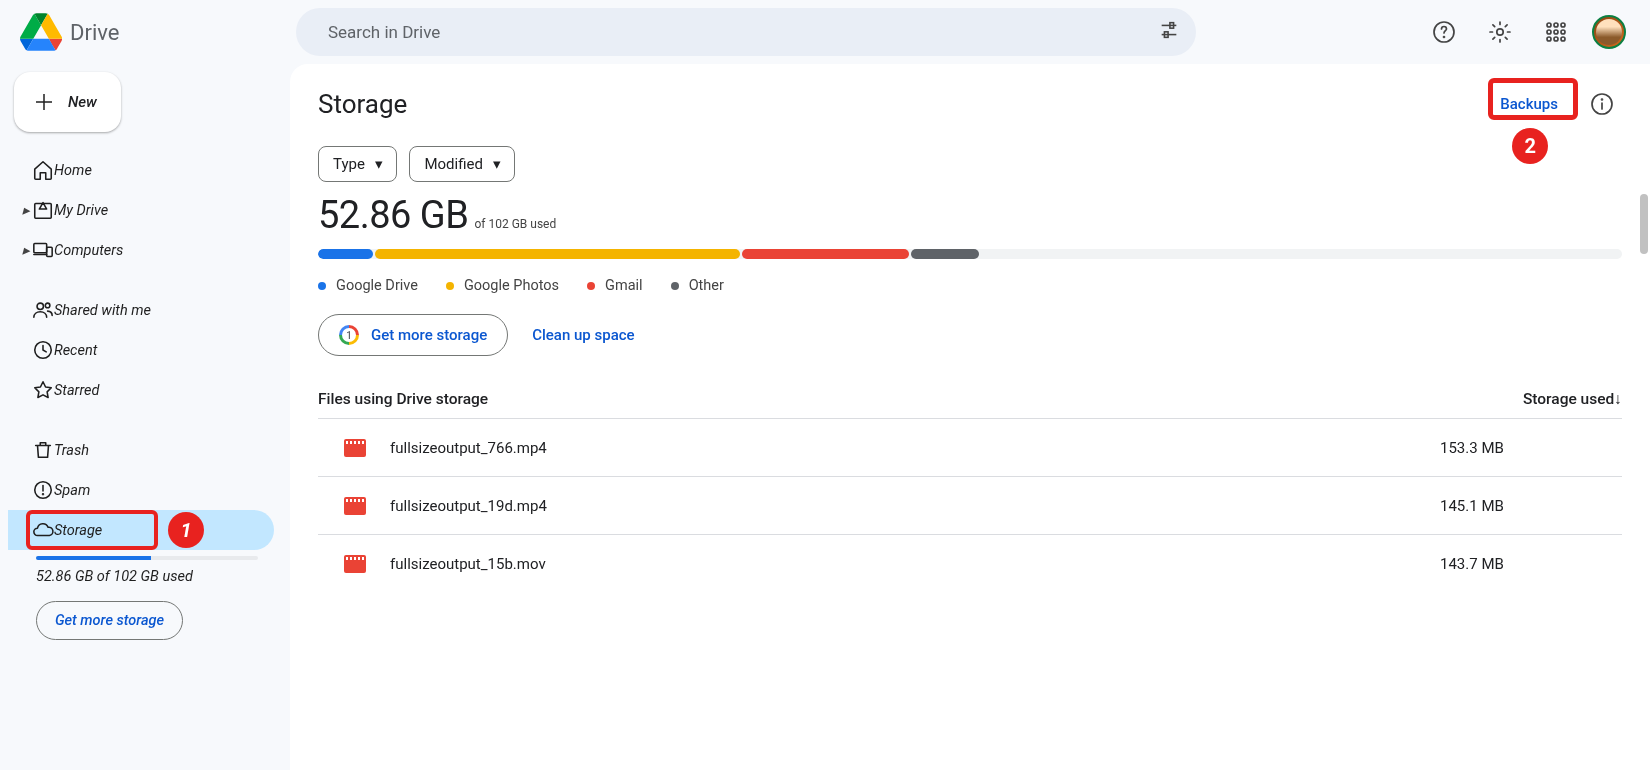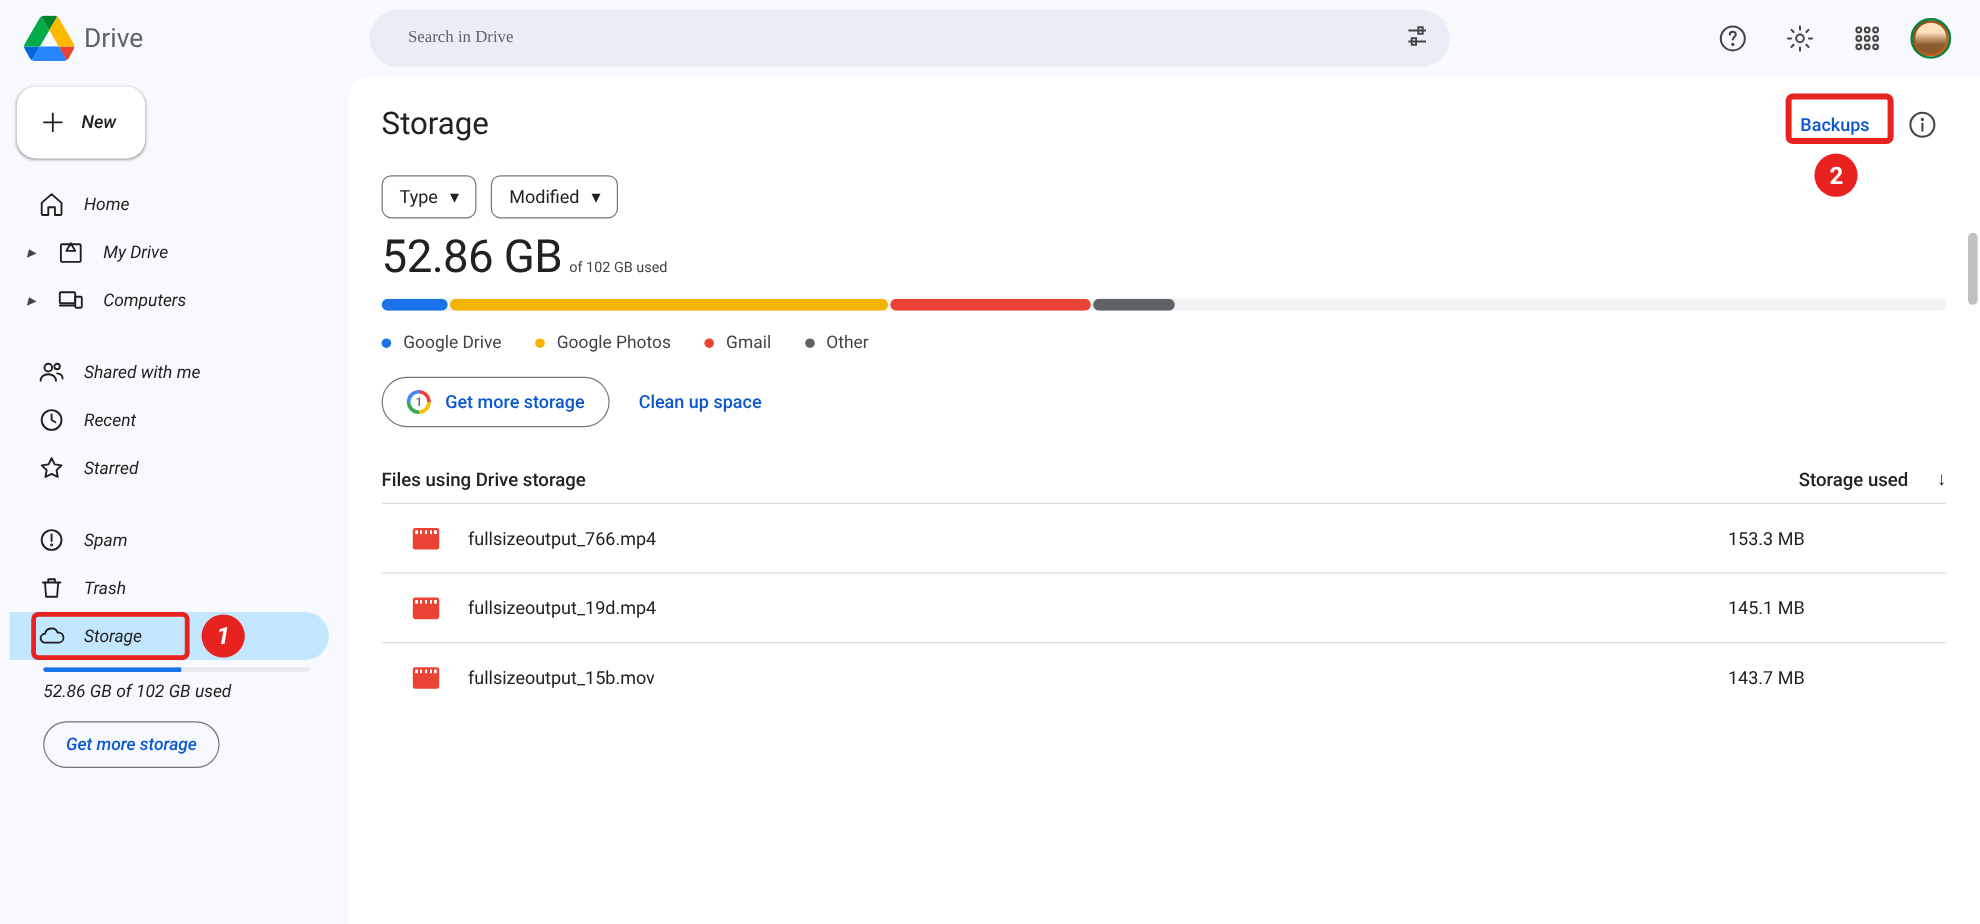--- a/index.html
+++ b/index.html
@@ -1,39 +1,39 @@
 <!DOCTYPE html>
 <html><head>
 <meta charset="utf-8">
 <style>
   * { margin: 0; padding: 0; box-sizing: border-box; font-family: 'Google Sans', Roboto, Arial, sans-serif; }
   body { background: #f7f9fc; width: 1650px; height: 770px; overflow: hidden; color: #202124; }
 
   
-  .header { display: flex; align-items: center; height: 64px; padding: 8px; gap: 20px; }
+  .header { display: flex; align-items: center; height: 64px; padding: 8px; gap: 8px; }
   .logo-block { display: flex; align-items: center; gap: 8px; padding-left: 12px; width: 280px; }
   .logo-text { font-size: 22px; color: #5f6368; }
   .search-bar { flex: 0 0 900px; height: 48px; background: #e9eef6; border-radius: 24px; display: flex; align-items: center; padding: 0 16px; gap: 16px; }
-  .search-input { flex: 1; background: transparent; border: none; outline: none; font-size: 14px; color: #15803d; font-family: Liberation Serif, serif; }
+  .search-input { flex: 1; background: transparent; border: none; outline: none; font-size: 17px; color: #15803d; }
   .search-input::placeholder { color: #5f6368; }
   .header-spacer { flex: 1; }
   .header-icons { display: flex; align-items: center; gap: 16px; padding-right: 16px; }
   .header-icon-btn { width: 40px; height: 40px; display:flex; align-items:center; justify-content:center; border-radius:50%; cursor:pointer; }
   .avatar { width: 34px; height: 34px; border-radius: 50%; background: linear-gradient(135deg,#8b4513,#d2691e); border: 2px solid #0b8043; position:relative; }
   .avatar::after{content:''; position:absolute; inset:2px; background:linear-gradient(180deg,#ffe0bd 30%,#8b5a2b 70%); border-radius:50%;}
 
   
   .layout { display: flex; height: calc(770px - 64px); }
   .sidebar { width: 290px; padding: 8px 16px 8px 8px; flex-shrink: 0; font-style: italic; }
 
   .new-btn { display: inline-flex; align-items: center; gap: 12px; background: #fff; border-radius: 16px; padding: 18px 24px 18px 18px; box-shadow: 0 1px 3px rgba(0,0,0,.15), 0 1px 2px rgba(0,0,0,.2); cursor: pointer; margin-left: 6px; }
   .new-btn span { font-size: 15px; font-weight: 500; }
 
   .nav { margin-top: 18px; }
-  .nav-item { display: flex; align-items: center; gap: 16px; height: 40px; padding: 0 12px 0 24px; border-radius: 0 20px 20px 0; cursor: pointer; font-size: 14.5px; color: #1f1f1f; position: relative; }
+  .nav-item { display: flex; align-items: center; gap: 0; height: 40px; padding: 0 12px 0 24px; border-radius: 0 20px 20px 0; cursor: pointer; font-size: 14.5px; color: #1f1f1f; position: relative; }
   .nav-item.tree { padding-left: 12px; }
   .nav-item.tree .tree-toggle { width: 12px; display:flex; justify-content:center; color:#444;}
   .nav-item .ic { width: 22px; display: flex; justify-content: center; color: #1f1f1f; }
   .nav-item.active { background: #c2e7ff; }
   .nav-sep { height: 20px; }
 
   .annot-box-1 { position:absolute; left:18px; top:0; width:132px; height:40px; border:4px solid #e8221f; border-radius:6px; pointer-events:none;}
   .annot-badge { width:36px; height:36px; background:#e8221f; border-radius:50%; color:#fff; font-weight:700; font-size:20px; display:flex; align-items:center; justify-content:center; }
   .annot-badge-1 { position:absolute; left:160px; top:2px; }
 
@@ -68,21 +68,21 @@
   .legend { display:flex; gap:28px; margin-top:18px; font-size:14.5px; color:#444;}
   .legend-item { display:flex; align-items:center; gap:10px;}
   .dot { width:8px; height:8px; border-radius:50%;}
   .dot.blue{background:#1a73e8;} .dot.yellow{background:#f4b400;} .dot.red{background:#ea4335;} .dot.grey{background:#5f6368;}
 
   .action-row { display:flex; gap:24px; align-items:center; margin-top:20px;}
   .pill { display:flex; align-items:center; gap:12px; border:1px solid #747775; border-radius:22px; padding:10px 20px; font-size:15px; color:#0b57d0; font-weight:500; cursor:pointer;}
   .link { font-size:15px; color:#0b57d0; font-weight:500; cursor:pointer;}
 
   .list-header { display:flex; justify-content:space-between; align-items:center; margin-top:34px; font-size:15.5px; font-weight:500;}
-  .list-header .right { display:flex; align-items:center; gap:24px;}
+  .list-header .right { display:flex; align-items:center; gap:0;}
   .list { margin-top:10px;}
   .row { display:flex; align-items:center; height:58px; border-top:1px solid #dadce0; padding: 0 2px;}
   .row .ficon { width:22px; height:18px; background:#ea4335; border-radius:2px; position:relative; margin: 0 24px;}
   .row .ficon::before{content:''; position:absolute; top:2px; left:2px; right:2px; height:3px; background: repeating-linear-gradient(90deg,#fff 0 2px, transparent 2px 4px);}
   .row .fname { flex:1; font-size:15px;}
   .row .fsize { width:180px; font-size:15px;} 
 
   
   .ic svg, .header-icon-btn svg { width:22px; height:22px; stroke:#1f1f1f; stroke-width:1.7; fill:none; stroke-linecap:round; stroke-linejoin:round;}
   .header-icon-btn svg { width:24px; height:24px; stroke:#444;}
@@ -226,34 +226,34 @@
             <svg viewBox="0 0 24 24">
               <path d="M12 3l2.8 5.7 6.2.9-4.5 4.4 1.1 6.2L12 17.3 6.4 20.2l1.1-6.2L3 9.6l6.2-.9z"></path>
             </svg>
           </span>
         <span>Starred</span>
       </div>
       <div class="nav-sep"></div>
       <div class="nav-item">
         <span class="ic">
             <svg viewBox="0 0 24 24">
+              <path d="M4 7h16M9 7V4h6v3M6 7l1 13h10l1-13"></path>
+            </svg>
+          </span>
+        <span>Trash</span>
+      </div>
+      <div class="nav-item">
+        <span class="ic">
+            <svg viewBox="0 0 24 24">
               <circle cx="12" cy="12" r="9"></circle>
               <line x1="12" y1="7" x2="12" y2="13"></line>
               <circle cx="12" cy="16.5" r="0.5" fill="#1f1f1f"></circle>
             </svg>
           </span>
         <span>Spam</span>
-      </div>
-      <div class="nav-item">
-        <span class="ic">
-            <svg viewBox="0 0 24 24">
-              <path d="M4 7h16M9 7V4h6v3M6 7l1 13h10l1-13"></path>
-            </svg>
-          </span>
-        <span>Trash</span>
       </div>
       <div class="nav-item active" style="position:relative;">
         <span class="ic">
             <svg viewBox="0 0 24 24" fill="#1f1f1f" stroke="none">
               <path d="M19 18H6a4 4 0 010-8 6 6 0 0111.5-1A4.5 4.5 0 0119 18z"></path>
             </svg>
           </span>
         <span>Storage</span>
         <div class="annot-box-1"></div>
         <div class="annot-badge annot-badge-1">1</div>

